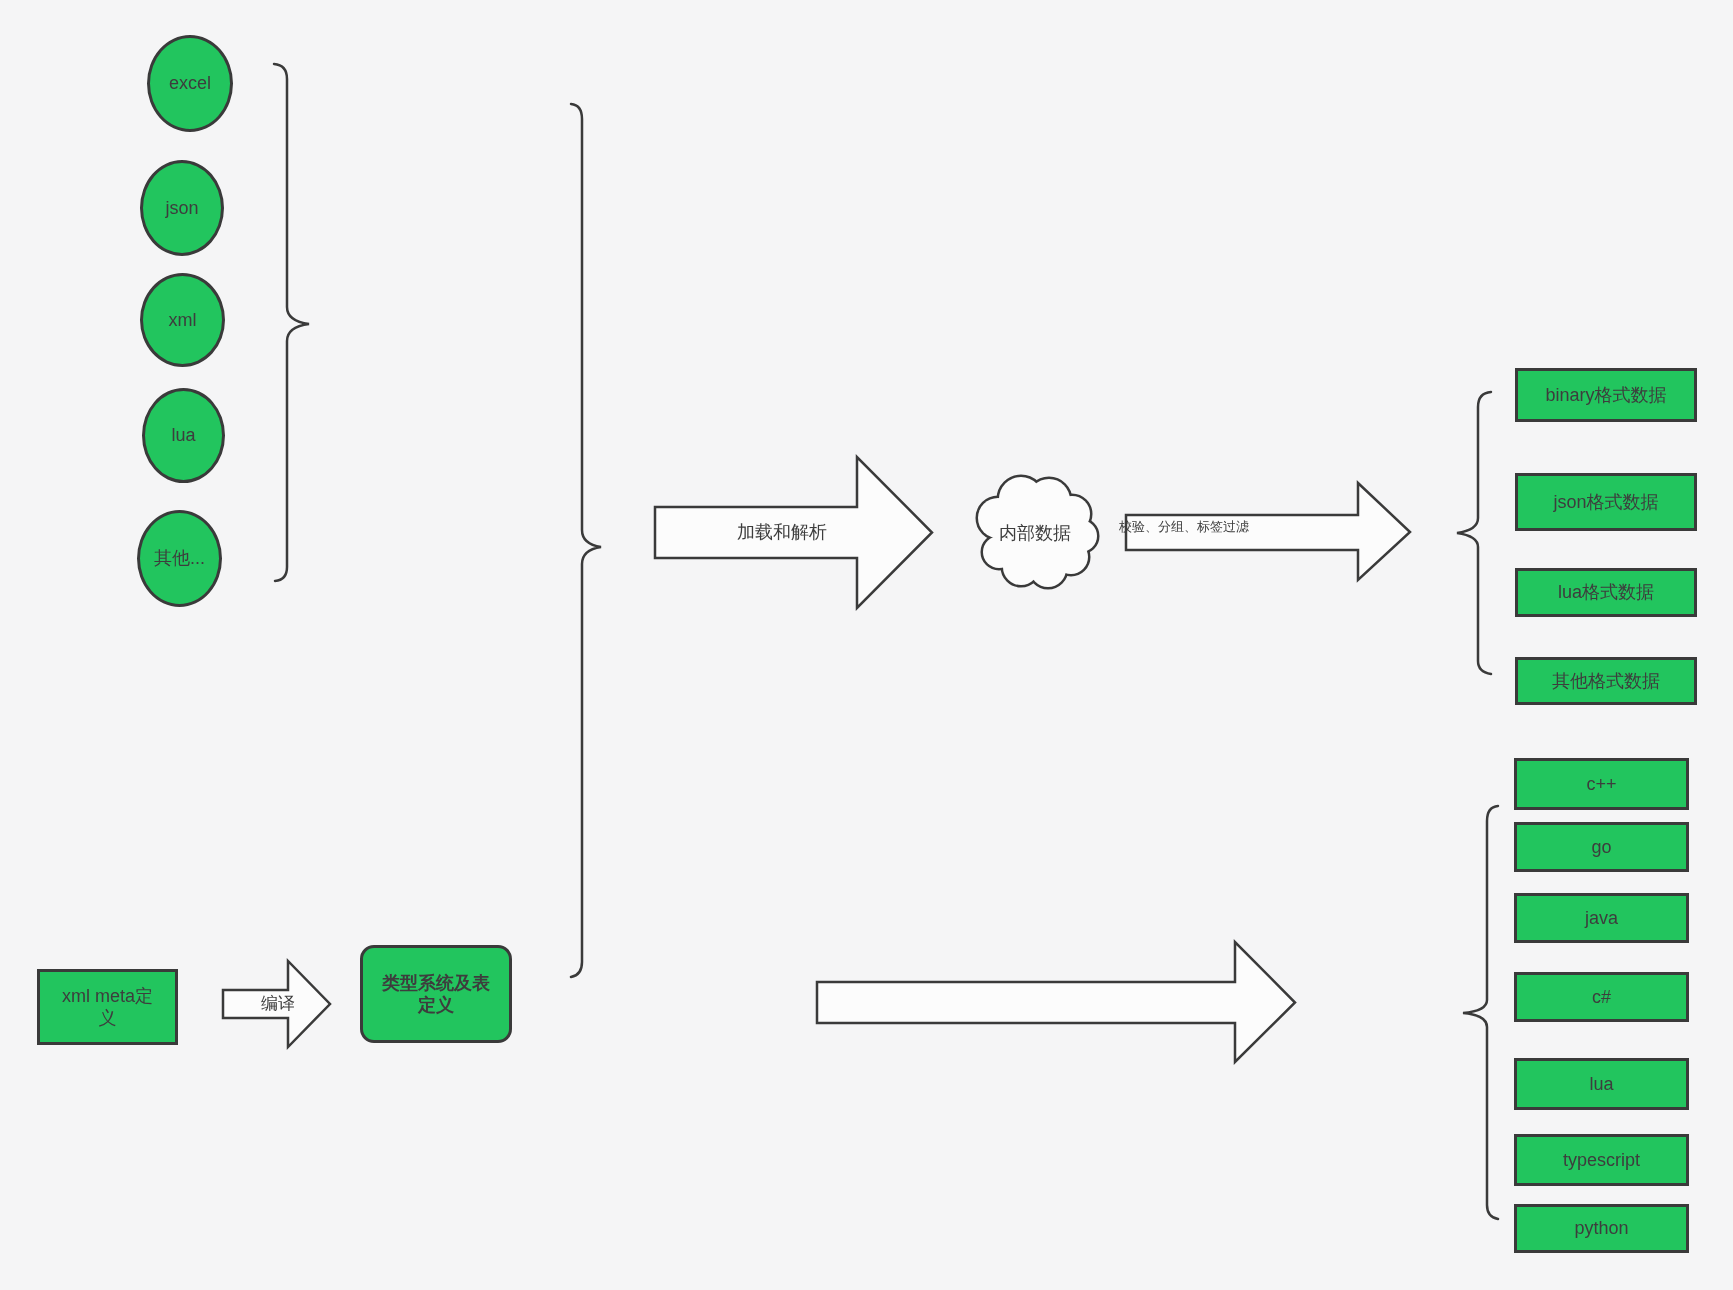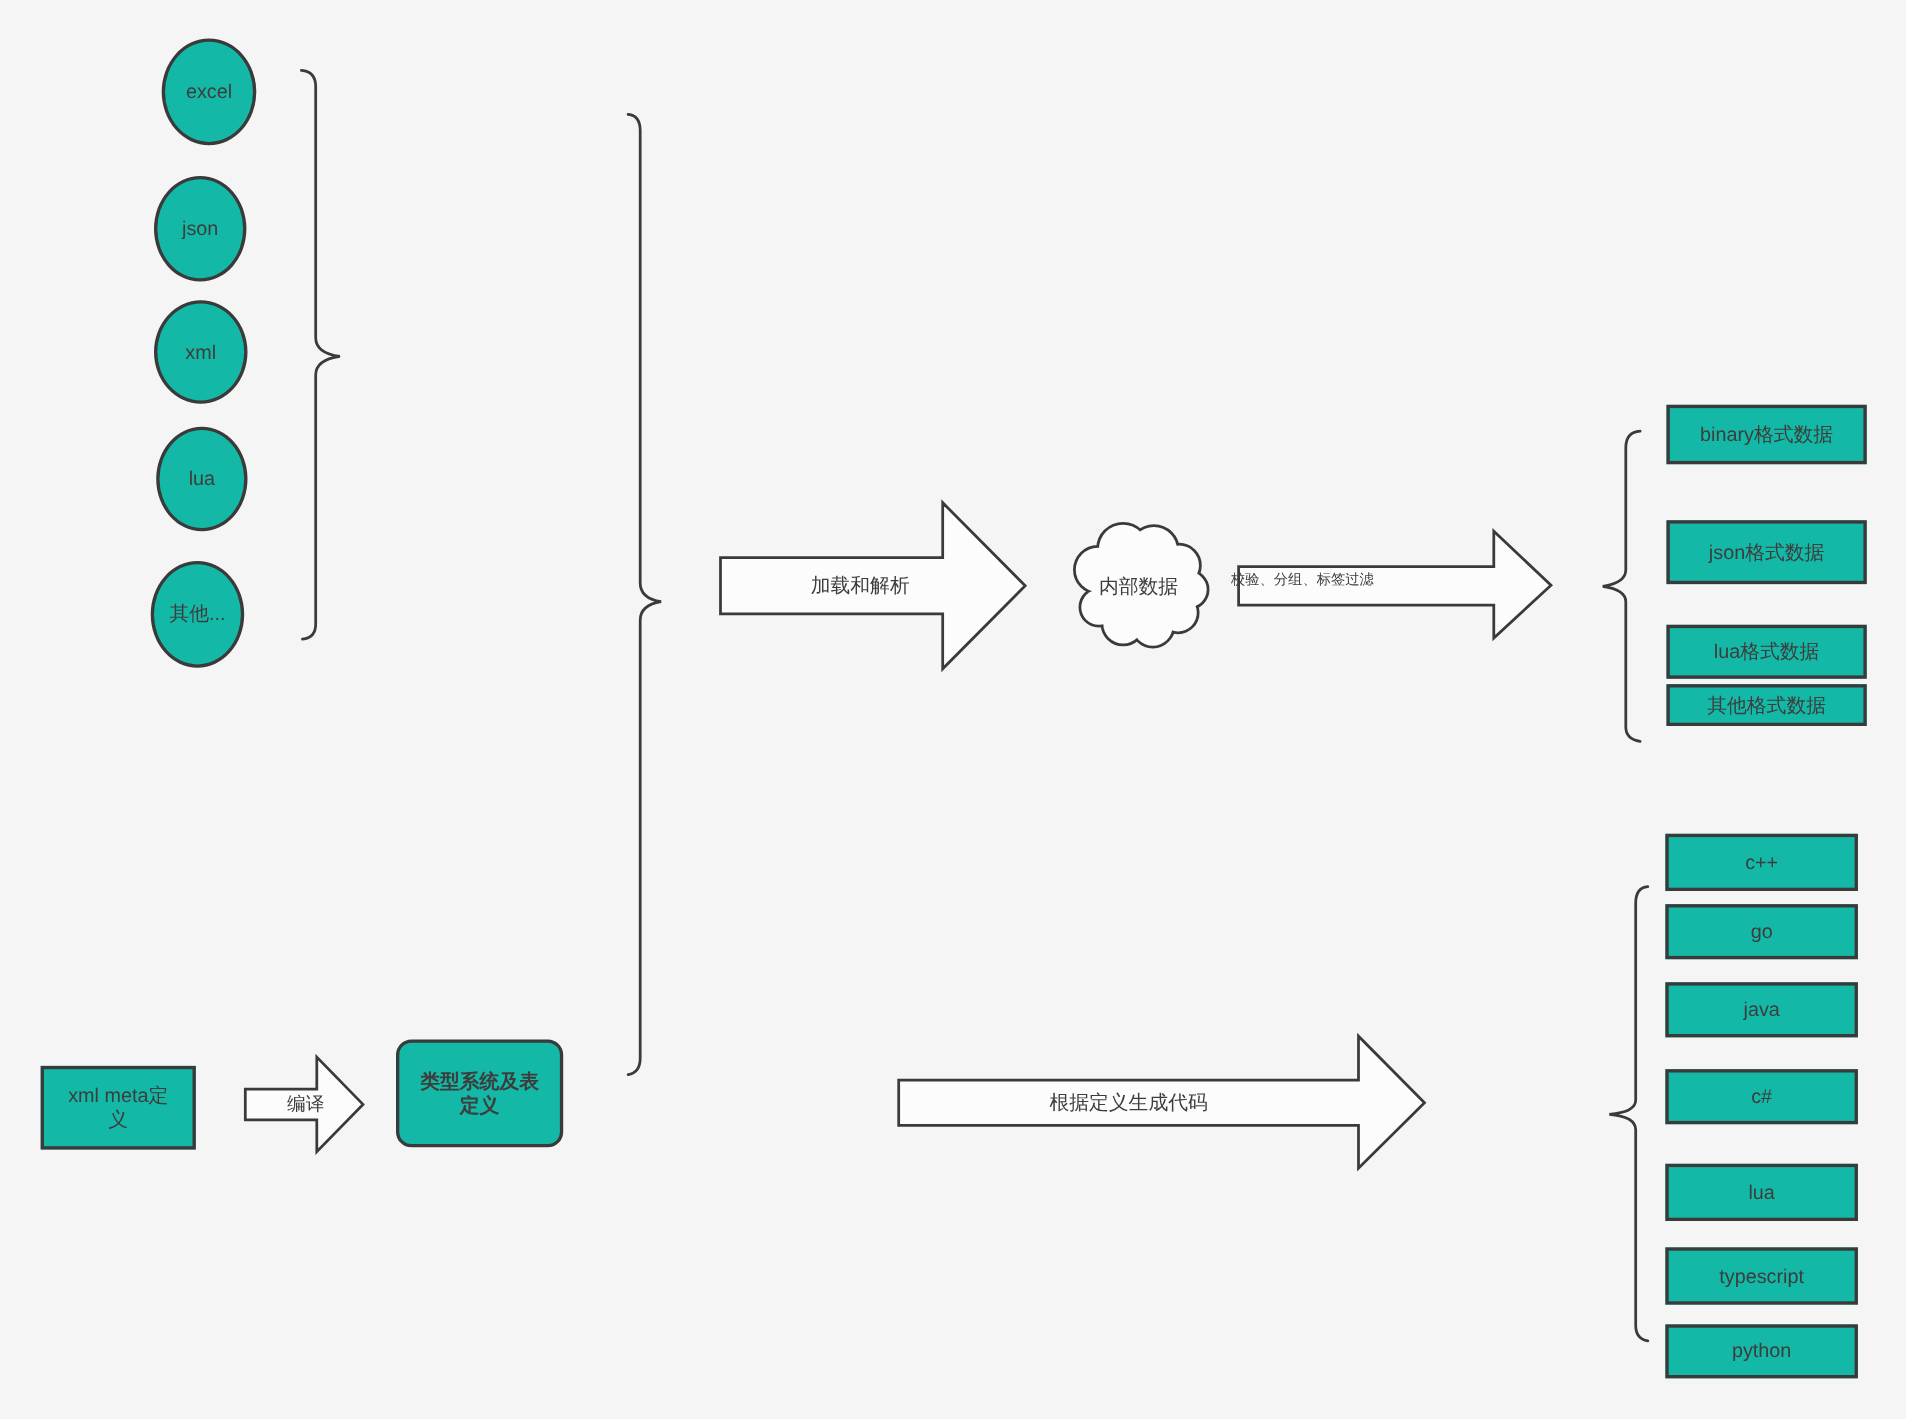--- a/index.html
+++ b/index.html
@@ -7,21 +7,21 @@
     width:1733px;height:1290px;
     background:#f5f5f6;
     font-family:"Liberation Sans","DejaVu Sans",sans-serif;
     color:#3d3d3d;
     overflow:hidden;
   }
   #canvas{position:relative;width:1733px;height:1290px;background:#f5f5f6;}
   #connectors{position:absolute;left:0;top:0;}
   .node{
     position:absolute;box-sizing:border-box;
-    background:#14b8a6;border:3px solid #3a3a3a;
+    background:#22c55e;border:3px solid #3a3a3a;
     display:flex;align-items:center;justify-content:center;
     text-align:center;font-size:18px;line-height:1.25;
   }
   .ellipse{border-radius:50%;}
   .rounded{border-radius:14px;font-weight:bold;}
   .label{
     position:absolute;display:flex;align-items:center;justify-content:center;
     text-align:center;font-size:18px;line-height:1.2;color:#3d3d3d;
     pointer-events:none;
   }
@@ -100,21 +100,21 @@
 
   <div class="node" style="left:1515px;top:368px;width:182px;height:54px">
     <span>binary格式数据</span>
   </div>
   <div class="node" style="left:1515px;top:473px;width:182px;height:58px">
     <span>json格式数据</span>
   </div>
   <div class="node" style="left:1515px;top:568px;width:182px;height:49px">
     <span>lua格式数据</span>
   </div>
-  <div class="node" style="left:1515px;top:622px;width:182px;height:38px">
+  <div class="node" style="left:1515px;top:657px;width:182px;height:48px">
     <span>其他格式数据</span>
   </div>
 
   <div class="node" style="left:1514px;top:758px;width:175px;height:52px">
     <span>c++</span>
   </div>
   <div class="node" style="left:1514px;top:822px;width:175px;height:50px">
     <span>go</span>
   </div>
   <div class="node" style="left:1514px;top:893px;width:175px;height:50px">
@@ -130,15 +130,14 @@
     <span>typescript</span>
   </div>
   <div class="node" style="left:1514px;top:1204px;width:175px;height:49px">
     <span>python</span>
   </div>
 
   <div class="label" style="left:672px;top:507px;width:220px;height:51px">加载和解析</div>
   <div class="label" style="left:974px;top:510px;width:122px;height:48px">内部数据</div>
   <div class="label" style="left:1070px;top:515px;width:228px;height:24px;font-size:13px">校验、分组、标签过滤</div>
   <div class="label" style="left:230px;top:990px;width:96px;height:28px;font-size:17px">编译</div>
-  <div class="label" style="left:817px;top:982px;width:418px;height:41px">根据定义生成代码</div>
 
 </div>
 
 </body></html>

